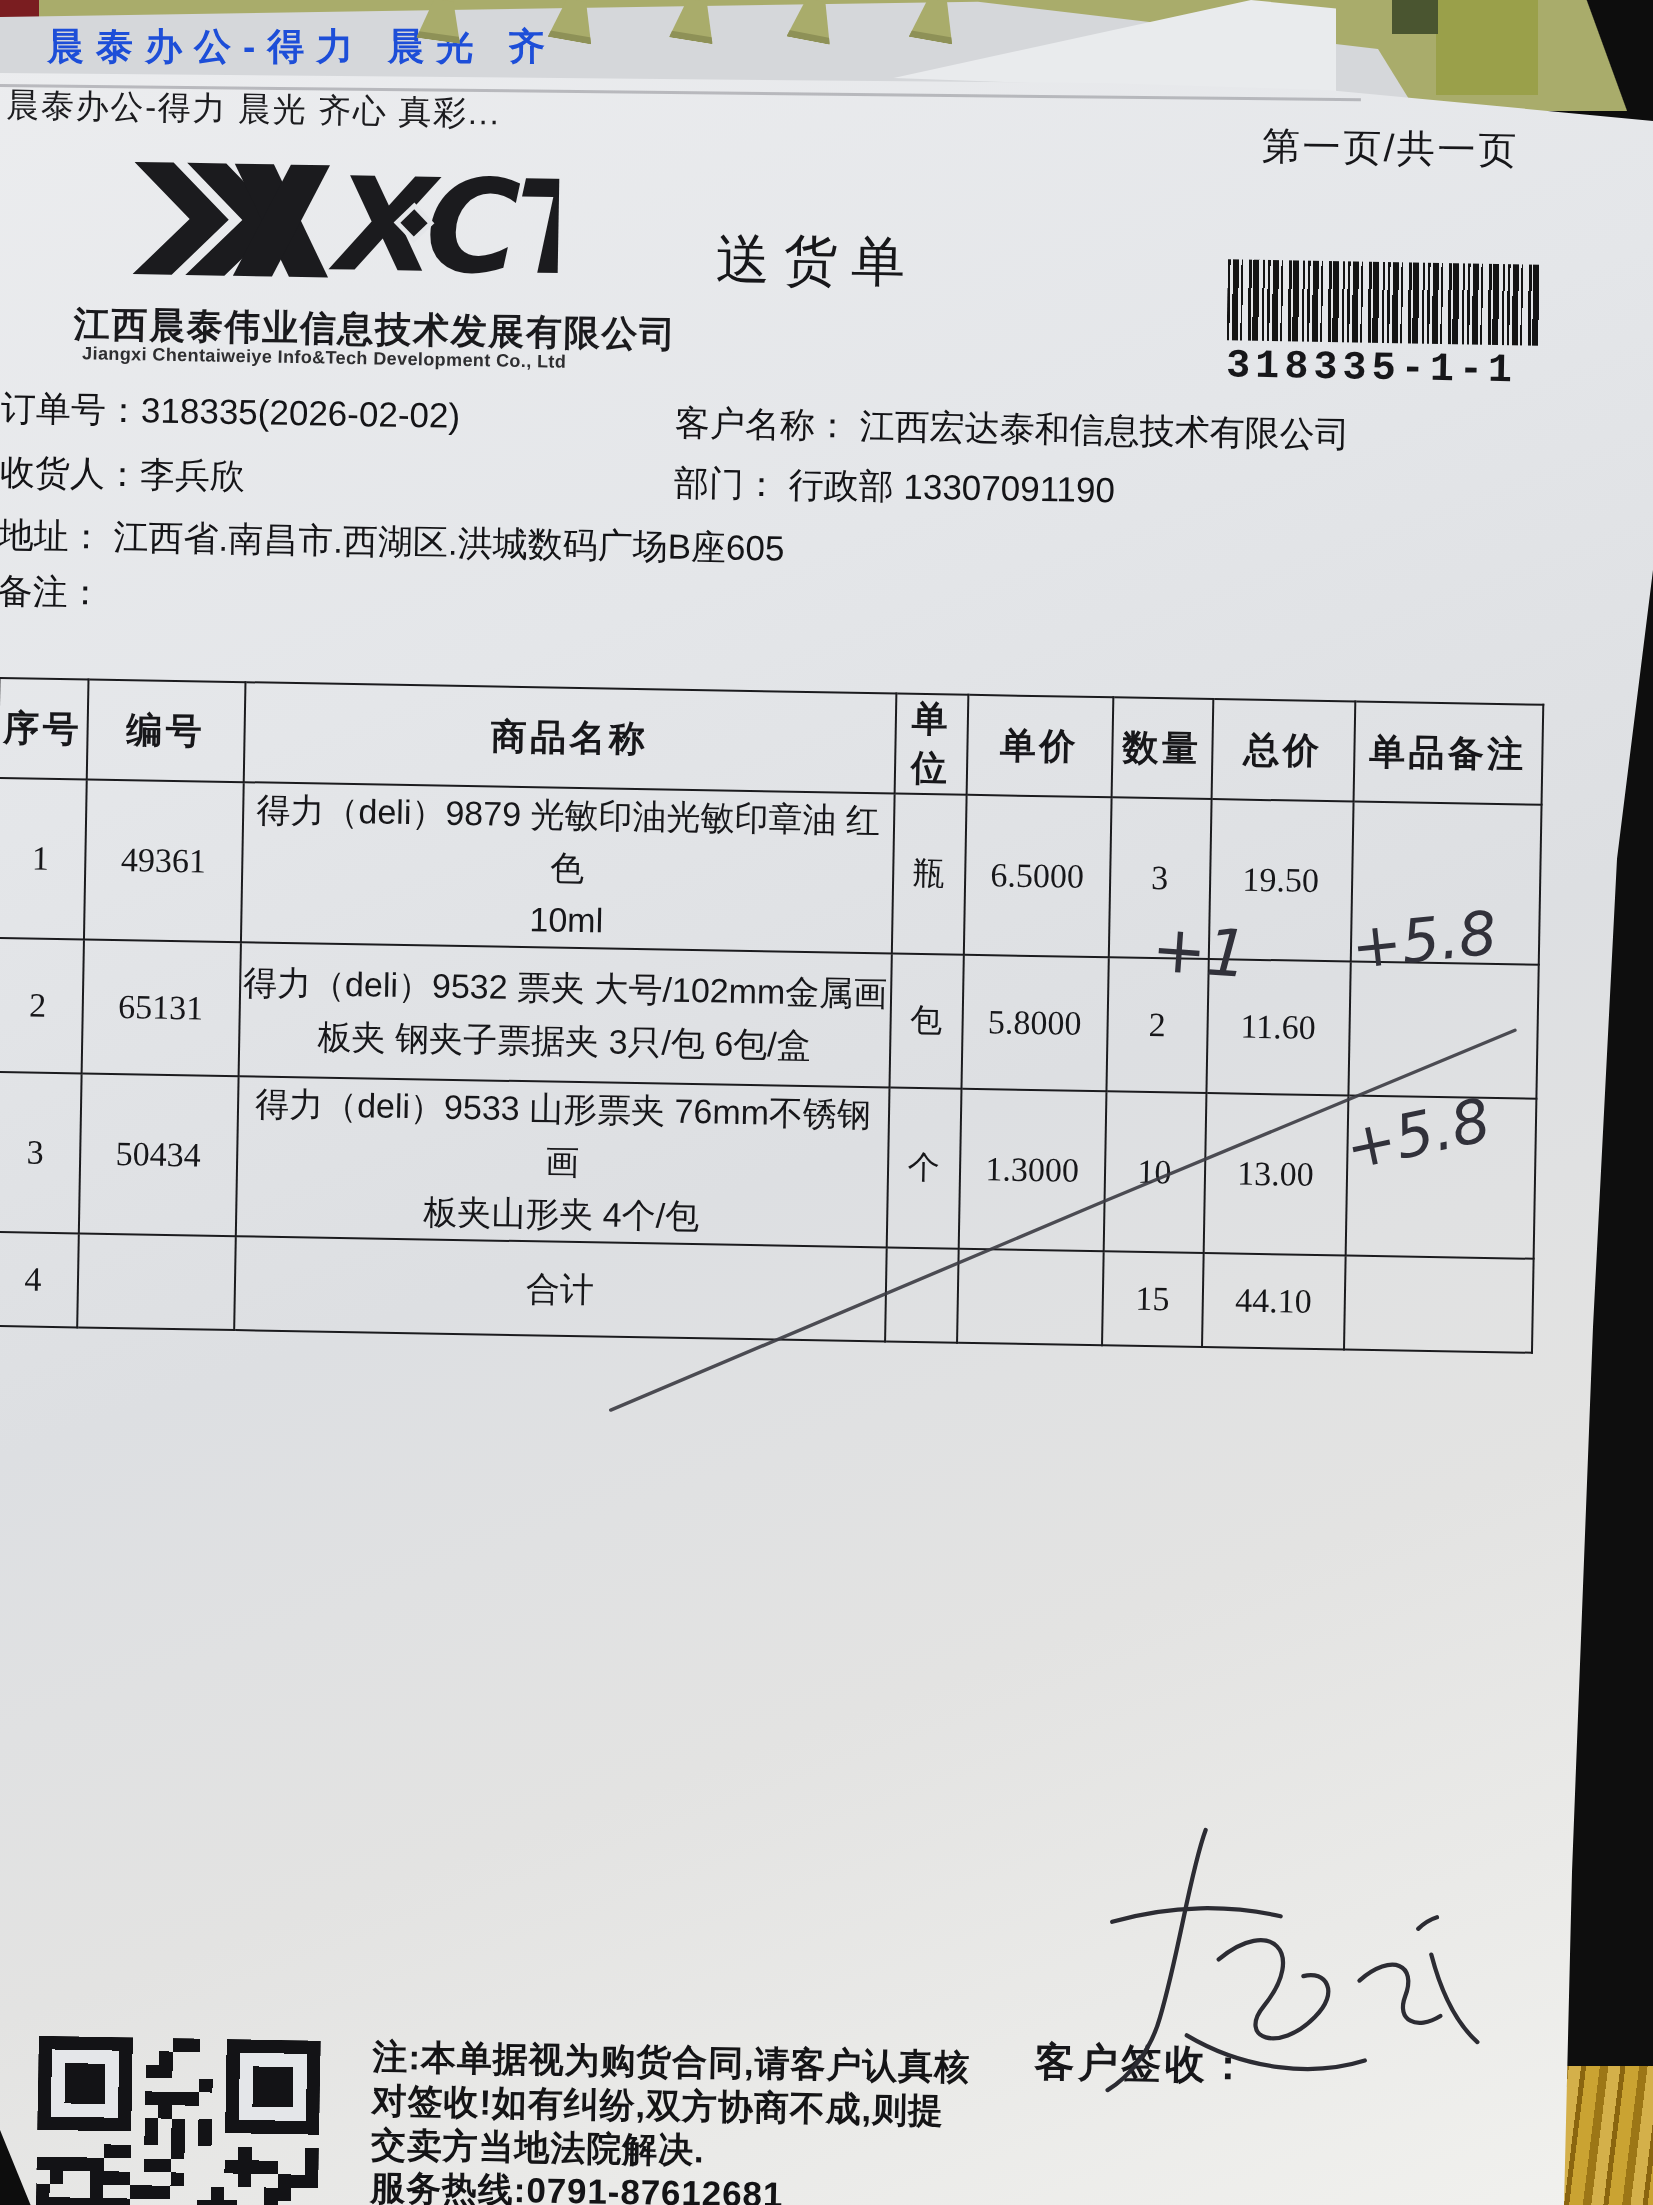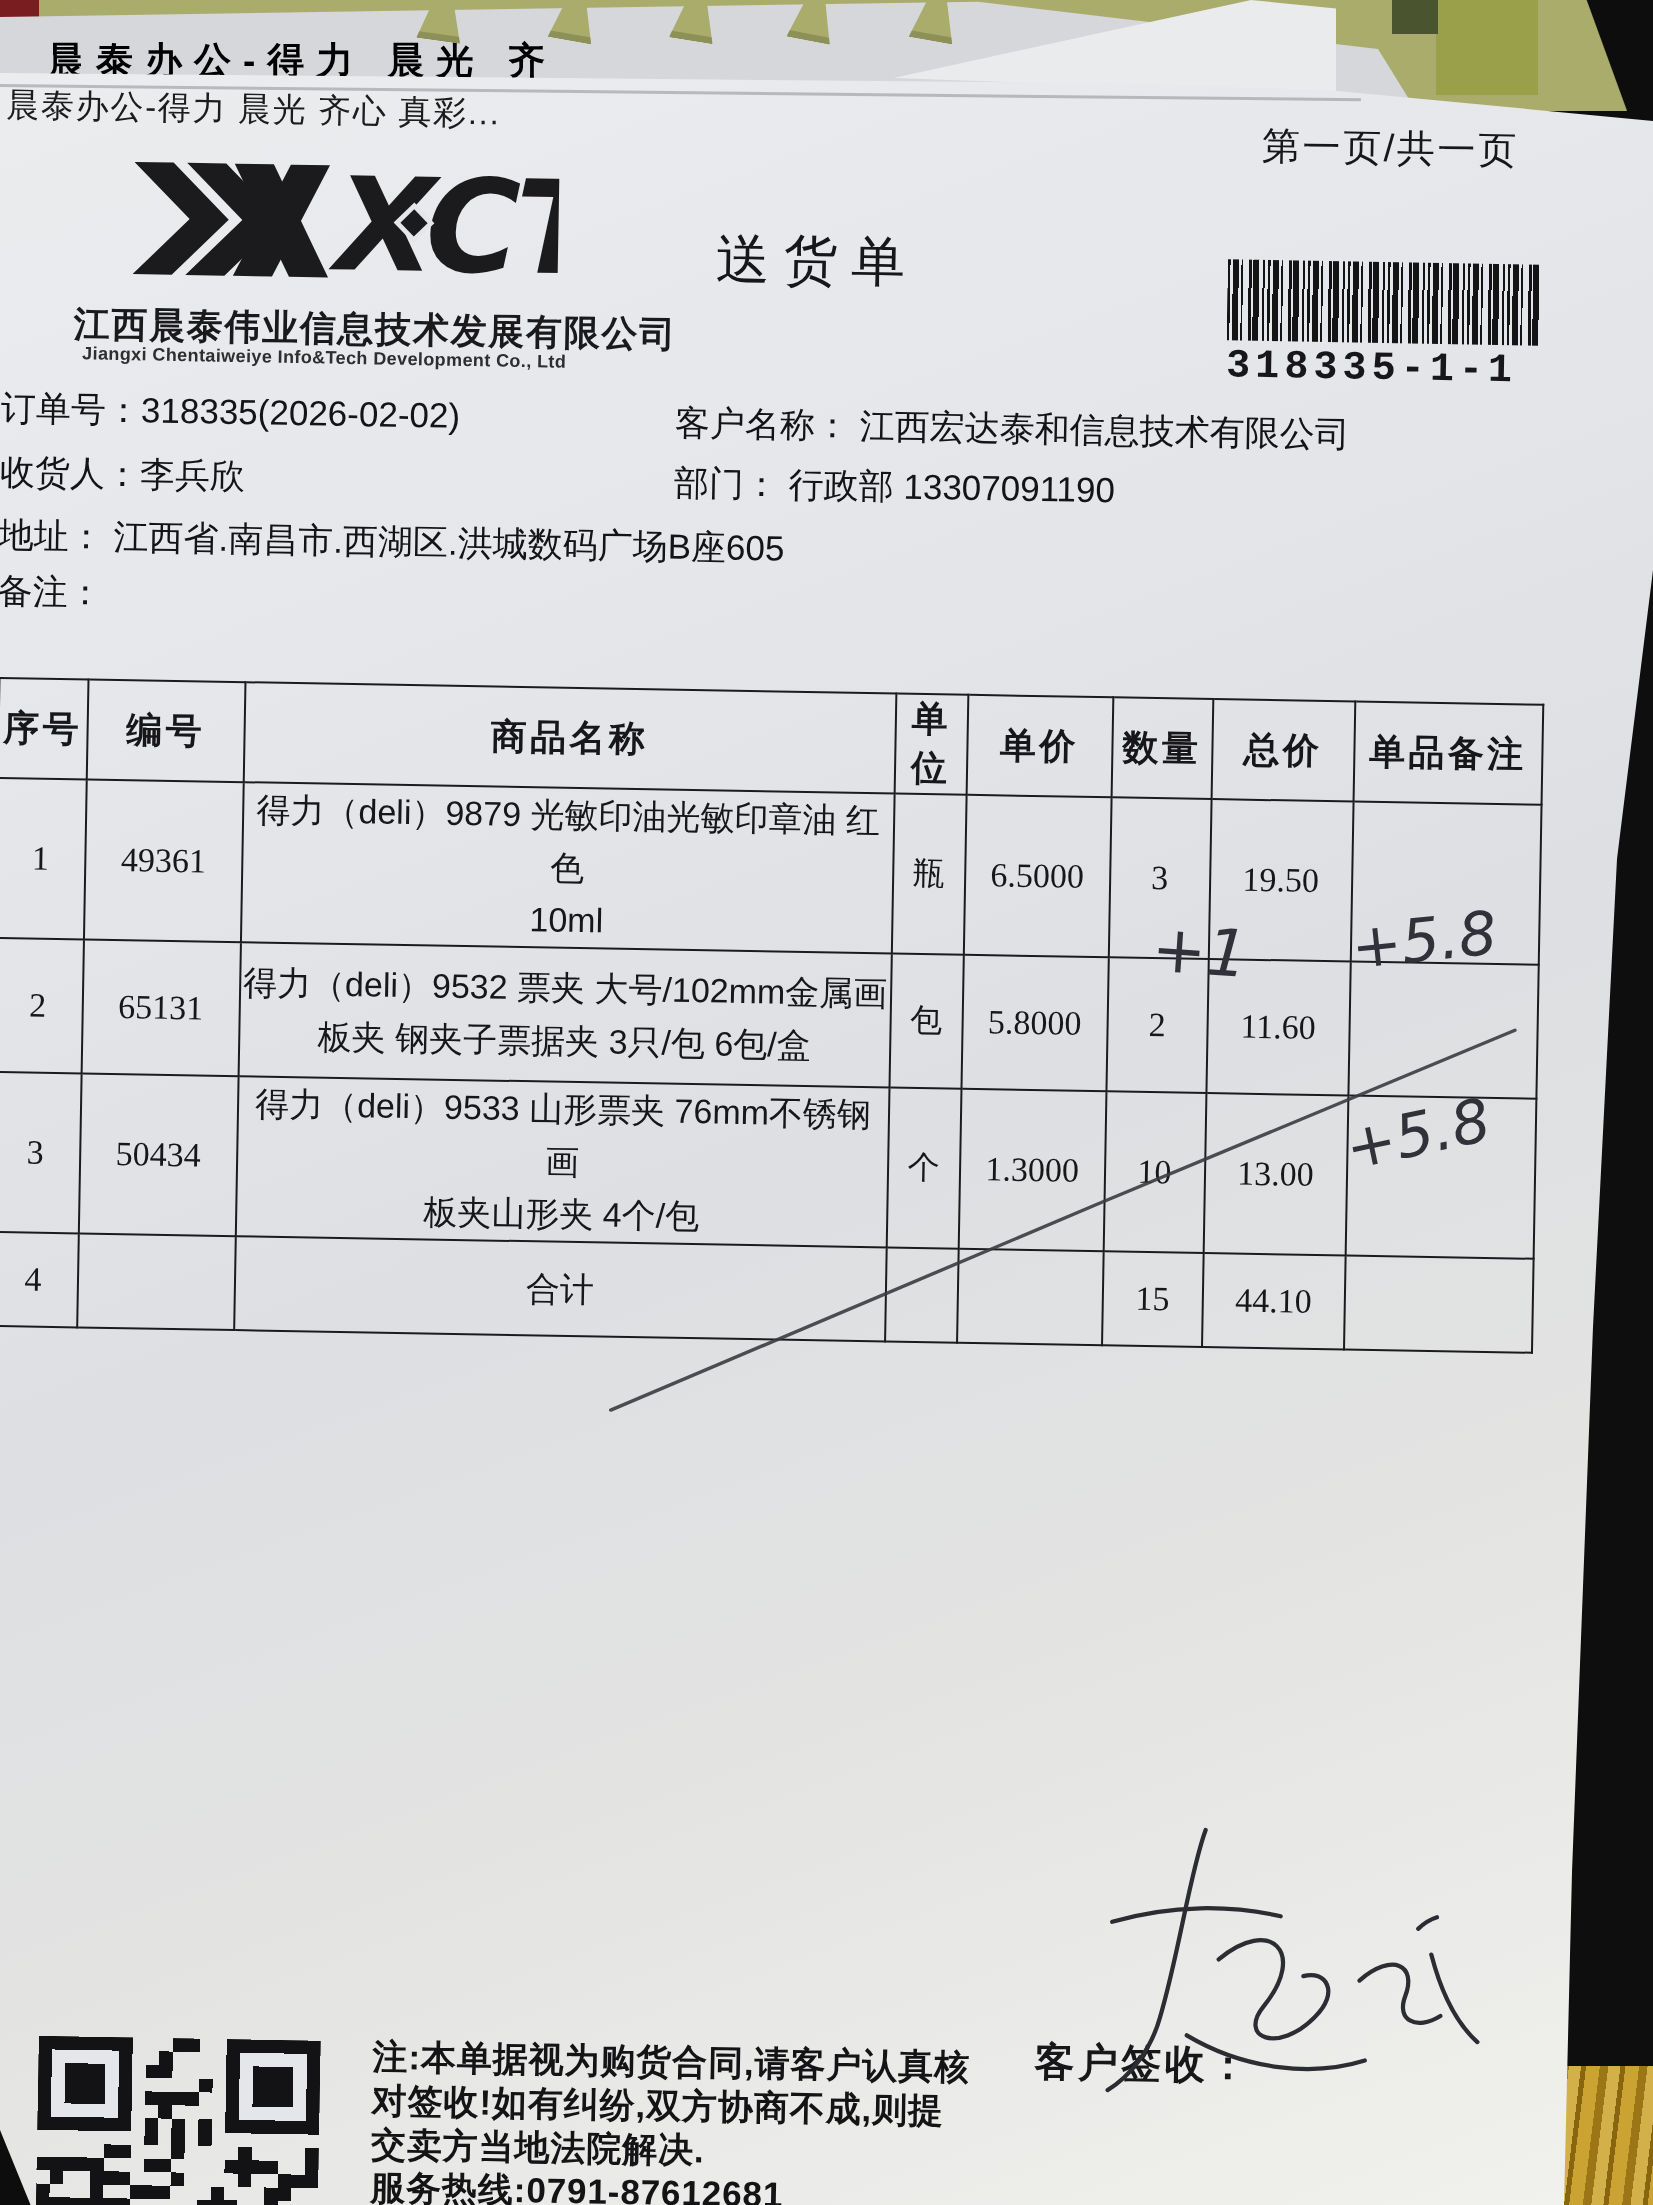--- a/index.html
+++ b/index.html
@@ -13,22 +13,22 @@
         background:repeating-linear-gradient(97deg,#caa332 0 13.6px,#9c7616 13.6px 22px,#d4b04a 22px 34px,#8a650f 34px 39px);}
   #dark-right-top{left:1576px;top:0;width:78px;height:119px;
         background:linear-gradient(250deg,#0d0d0d 55%,rgba(13,13,13,0) 56%);}
   #dark-bottom-left{left:0;top:2089px;width:31px;height:117px;background:#0d0d0d;
         clip-path:polygon(0 35%,100% 100%,0 100%);}
   .red-bit{background:#7a1d20;}
 
   
   #back-sheet{left:0;top:0;width:1446px;height:104px;background:#d5d7da;
         clip-path:polygon(0 17px,978px 1.7px,1378px 49px,1412px 104px,0 104px);overflow:hidden;}
-  #back-sheet-text{position:absolute;left:47px;top:36px;font-size:37px;font-weight:600;
-        color:#000000;letter-spacing:12px;white-space:nowrap;}
+  #back-sheet-text{position:absolute;left:47px;top:22px;font-size:37px;font-weight:600;
+        color:#1d4ed8;letter-spacing:12px;white-space:nowrap;}
   #corner-sheet{left:885px;top:0;width:451px;height:100px;background:#e9ebed;
         clip-path:polygon(8.5px 78px,366px 0,451px 8.5px,451px 94px);}
   .notch{width:44px;height:41px;background:#a9ac6b;
         clip-path:polygon(28% 0,72% 0,100% 100%,0 100%);box-shadow:inset 0 -6.8px 0 #8e9157;}
   #green-tab{left:1436px;top:0;width:102px;height:95px;background:#9aa04a;}
   #green-tab2{left:1392px;top:0;width:46px;height:34px;background:#4a5530;}
 
   #paper{left:0;top:0;width:1654px;height:2205px;
         background:linear-gradient(160deg,#ecedef 0%,#e4e6e9 30%,#dddfe2 52%,#e3e3e2 72%,#f1f1ee 100%);
         clip-path:polygon(0 73px,1106px 83px,1327px 90px,1654px 121px,1654px 562px,1617px 859px,1593px 1327px,1572px 1872px,1564px 2205px,0 2205px);}

